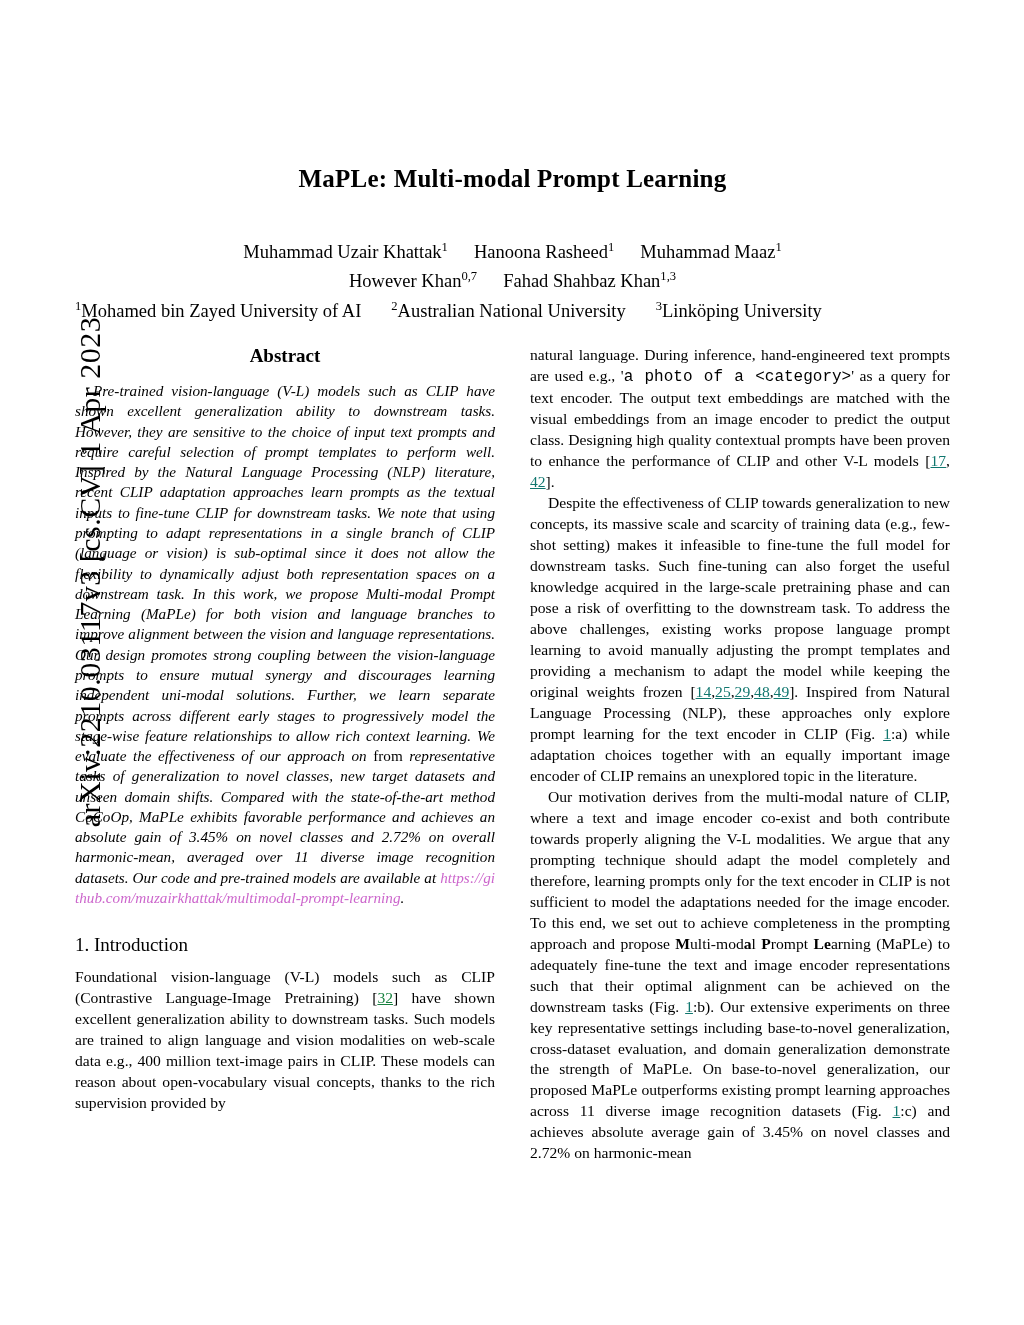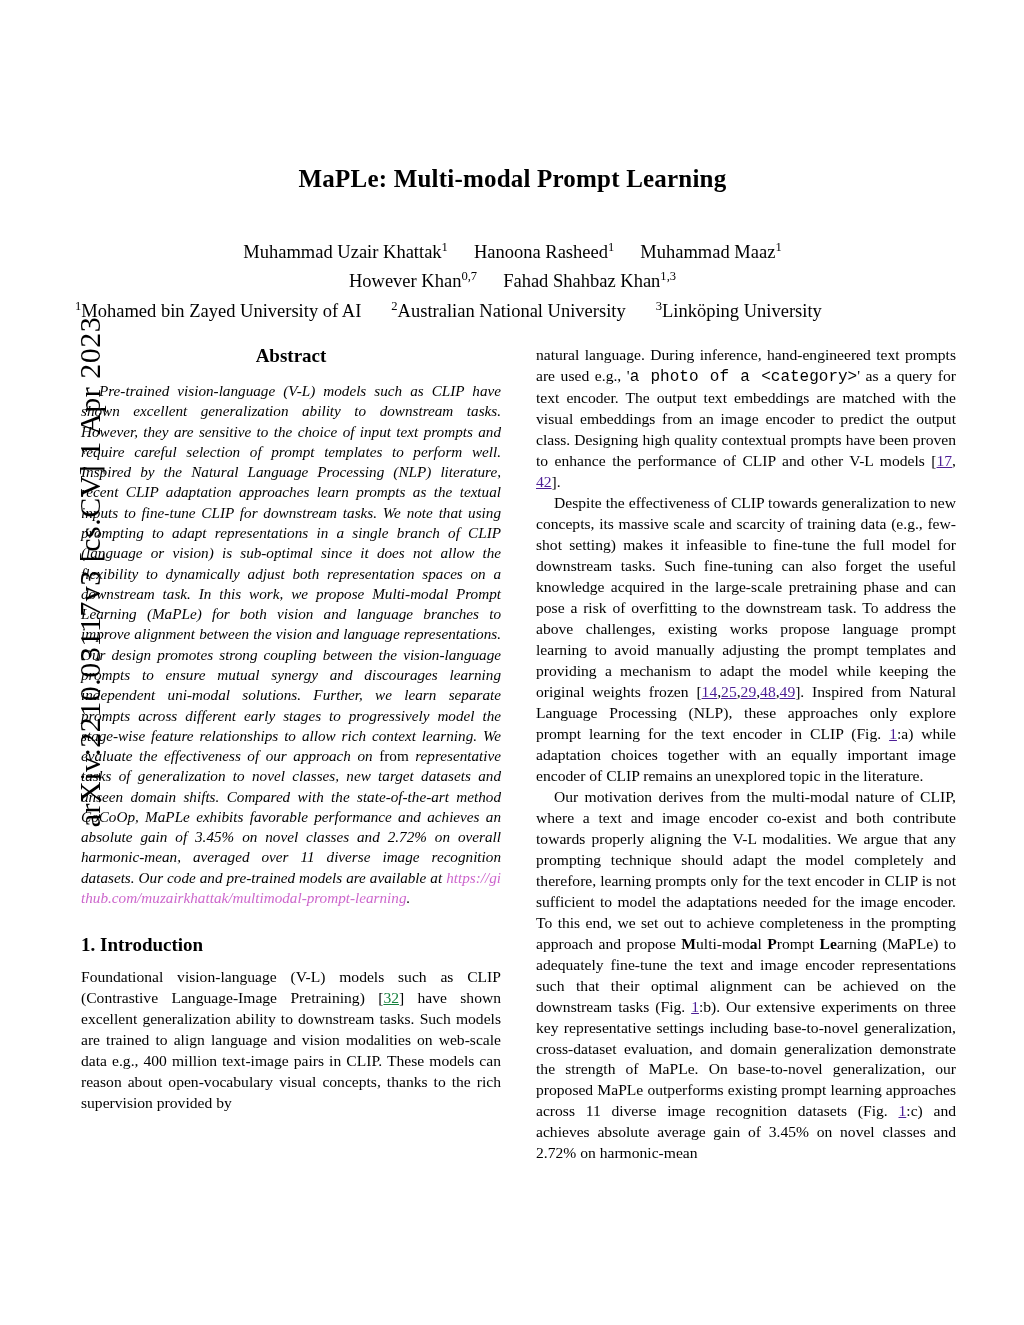--- a/index.html
+++ b/index.html
@@ -61,21 +61,21 @@
     margin-top: 6px;
     font-size: 18.5px;
   }
   .authors .sp { display: inline-block; width: 26px; }
   .affils .sp { display: inline-block; width: 30px; }
   sup { font-size: 0.68em; vertical-align: super; line-height: 0; }
 
   .columns {
     position: absolute;
     top: 345px;
-    left: 6px;
+    left: 0;
     width: 875px;
     display: flex;
     gap: 35px;
   }
   .col { width: 420px; }
 
   .abstract-head {
     text-align: center;
     font-size: 19px;
     font-weight: bold;
@@ -91,33 +91,33 @@
   .abstract-body .nonital { font-style: normal; }
   .link {
     color: #cc66cc;
     font-style: italic;
     text-decoration: none;
     word-break: break-all;
   }
 
   .section-head {
     font-size: 19px;
-    font-weight: bold;
+    font-weight: normal;
     margin-top: 26px;
     margin-bottom: 11px;
   }
   .body-text {
     font-size: 15.6px;
     line-height: 1.345;
     text-align: justify;
   }
   .body-text p { margin: 0; }
   .body-text p + p { text-indent: 18px; margin-top: 0; }
   .cite { color: #15803d; }
-  .cite-red { color: #4c1d95; }
+  .cite-red { color: #0f766e; }
   .mono {
     font-family: "Liberation Mono", monospace;
     font-size: 16px;
   }
   .ital { }
   .bold { font-weight: bold; }
 
   .rcol-first { text-indent: 0; }
 </style>
 </head>

